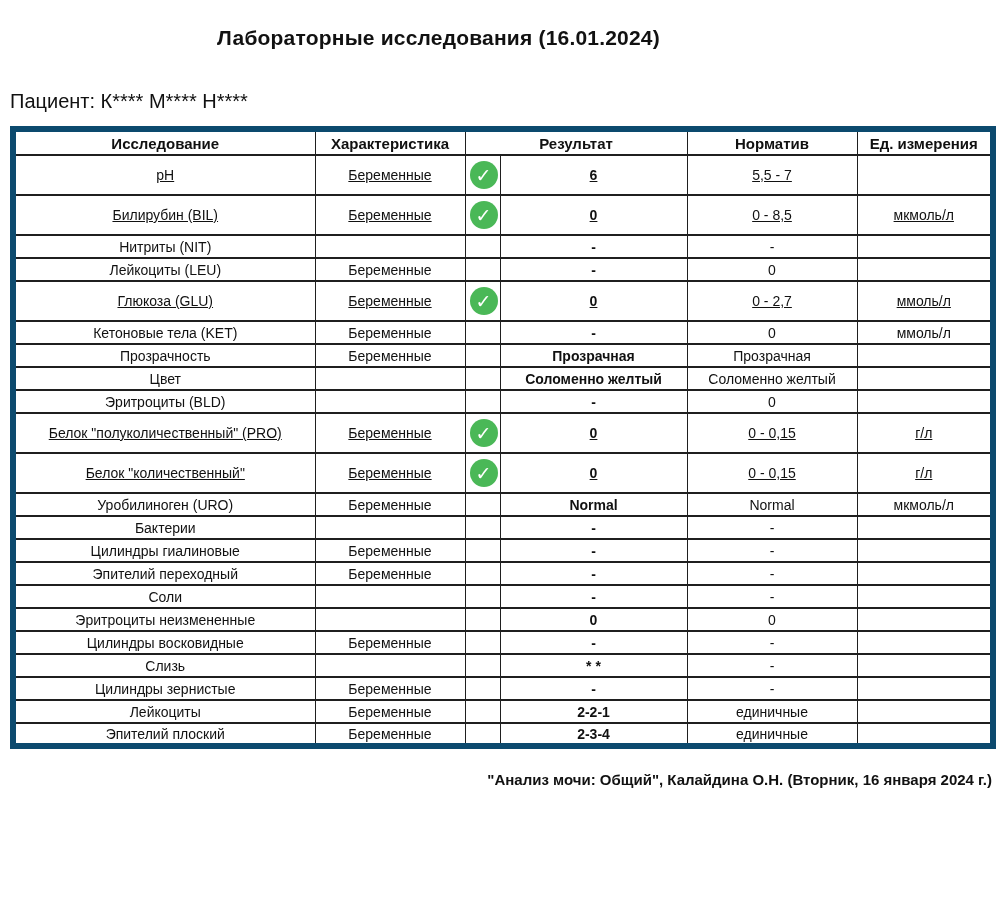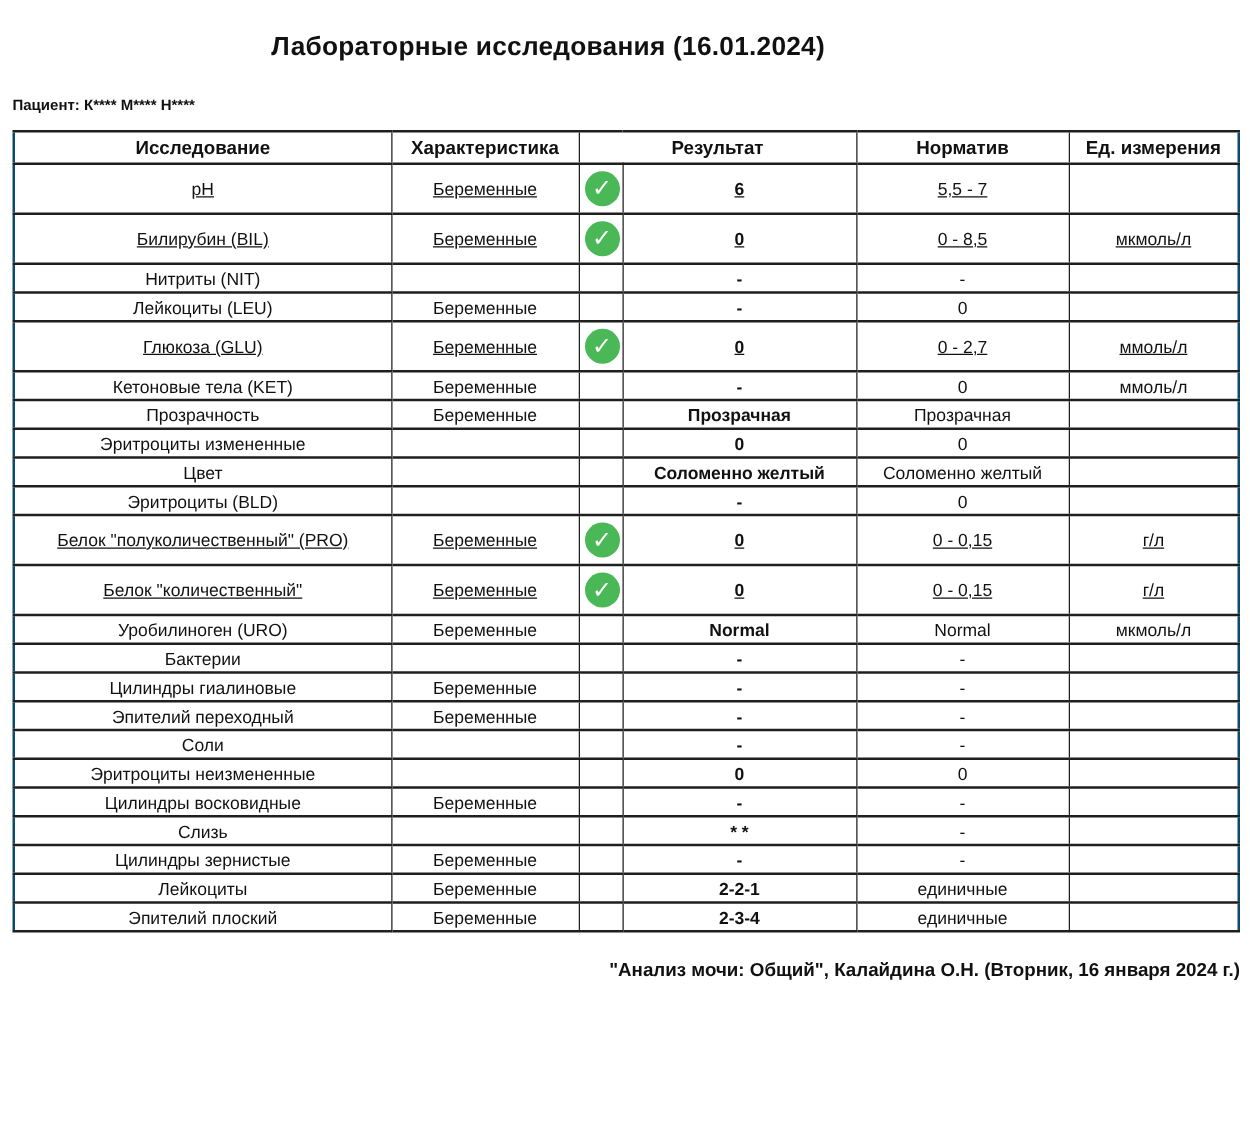--- a/index.html
+++ b/index.html
@@ -13,30 +13,30 @@
   .page { width: 872px; height: 900px; padding: 26px 5px 0 10px; }
 
   .title {
     text-align: center;
     font-size: 21px;
     font-weight: 700;
     letter-spacing: 0.2px;
   }
 
   .patient {
-    font-size: 12px;
-    font-weight: 700;
-    margin: 27px 0 13px 0;
+    font-size: 20px;
+    font-weight: 400;
+    margin: 40px 0 13px 0;
   }
 
   table.lab {
     width: 980px;
     table-layout: fixed;
     border-collapse: collapse;
-    border: 2px solid #0c4a6e;
+    border: 6px solid #0c4a6e;
   }
   table.lab th, table.lab td {
     border-left: 1.5px solid #1f1f1f;
     border-right: 1.5px solid #1f1f1f;
     border-top: 2px solid #1f1f1f;
     border-bottom: 2px solid #1f1f1f;
     text-align: center;
     vertical-align: middle;
     padding: 1px 4px;
     font-size: 14px;
@@ -154,28 +154,20 @@
   </tr>
         <tr>
     <td class="c-study">Прозрачность</td>
     <td class="c-char">Беременные</td>
     <td class="c-check"></td>
     <td class="c-result">Прозрачная</td>
     <td class="c-norm">Прозрачная</td>
     <td class="c-unit"></td>
   </tr>
         <tr>
-    <td class="c-study">Эритроциты измененные</td>
-    <td class="c-char"></td>
-    <td class="c-check"></td>
-    <td class="c-result">0</td>
-    <td class="c-norm">0</td>
-    <td class="c-unit"></td>
-  </tr>
-        <tr>
     <td class="c-study">Цвет</td>
     <td class="c-char"></td>
     <td class="c-check"></td>
     <td class="c-result">Соломенно желтый</td>
     <td class="c-norm">Соломенно желтый</td>
     <td class="c-unit"></td>
   </tr>
         <tr>
     <td class="c-study">Эритроциты (BLD)</td>
     <td class="c-char"></td>

